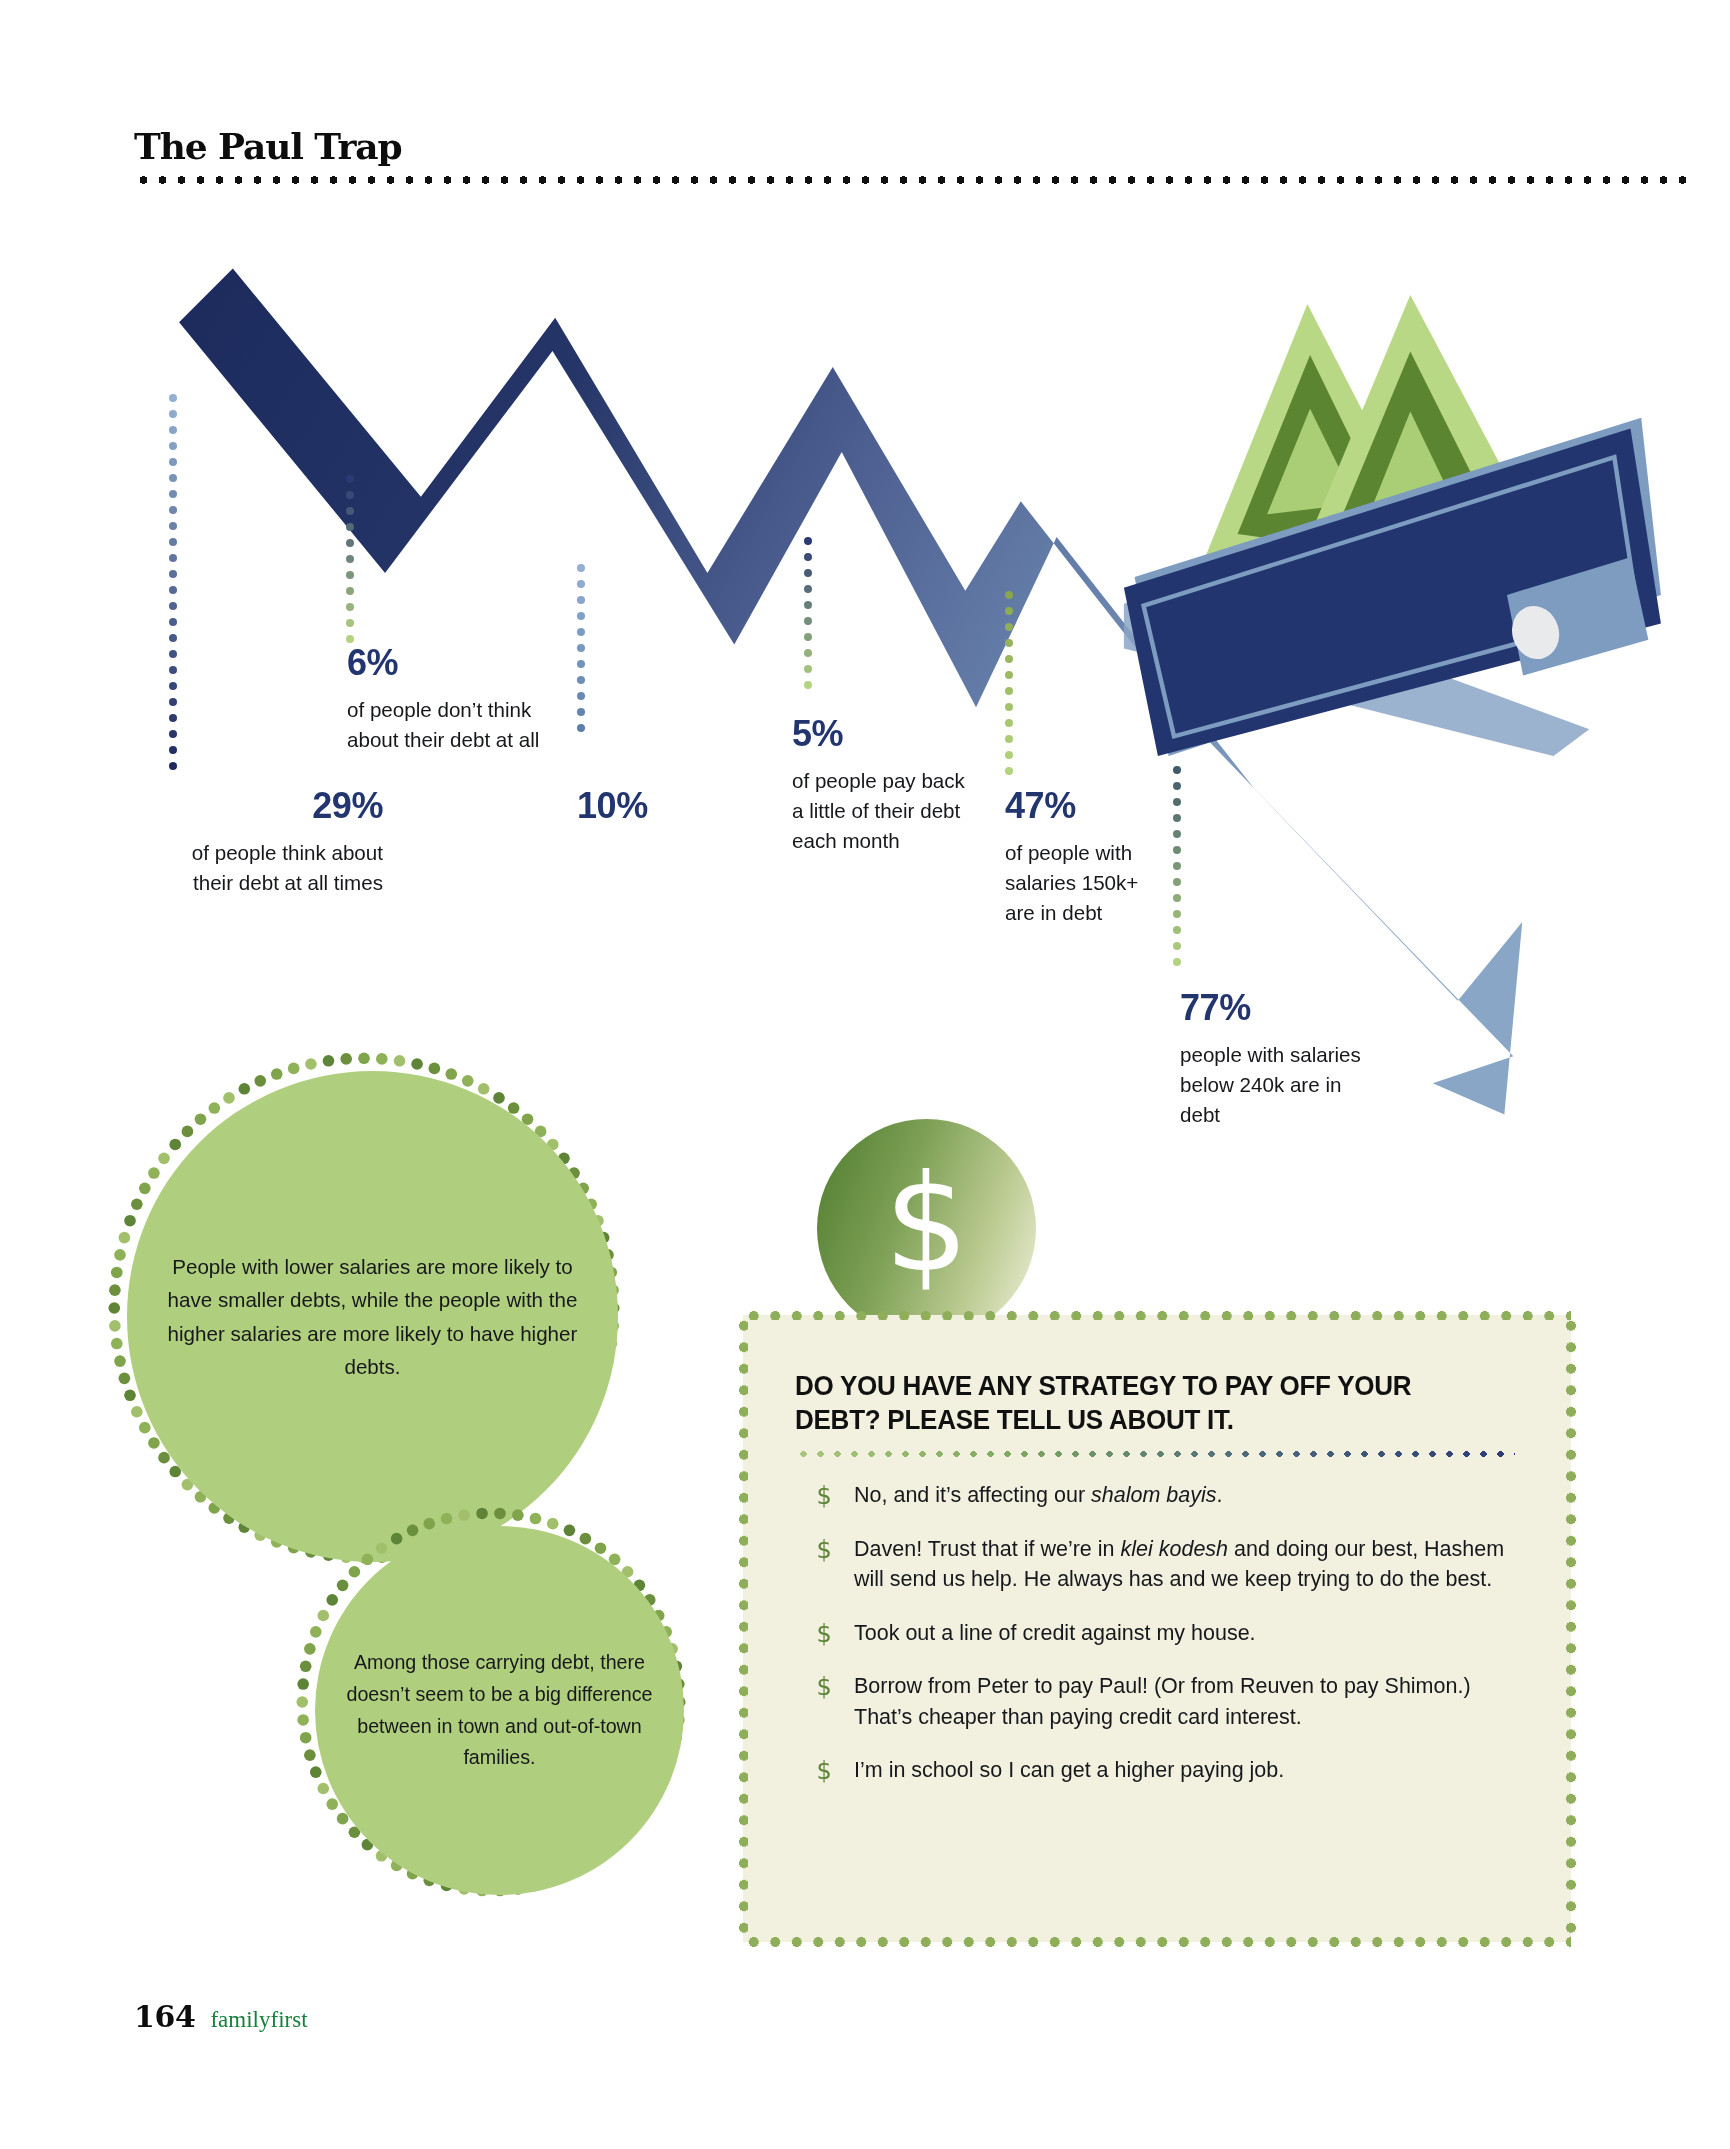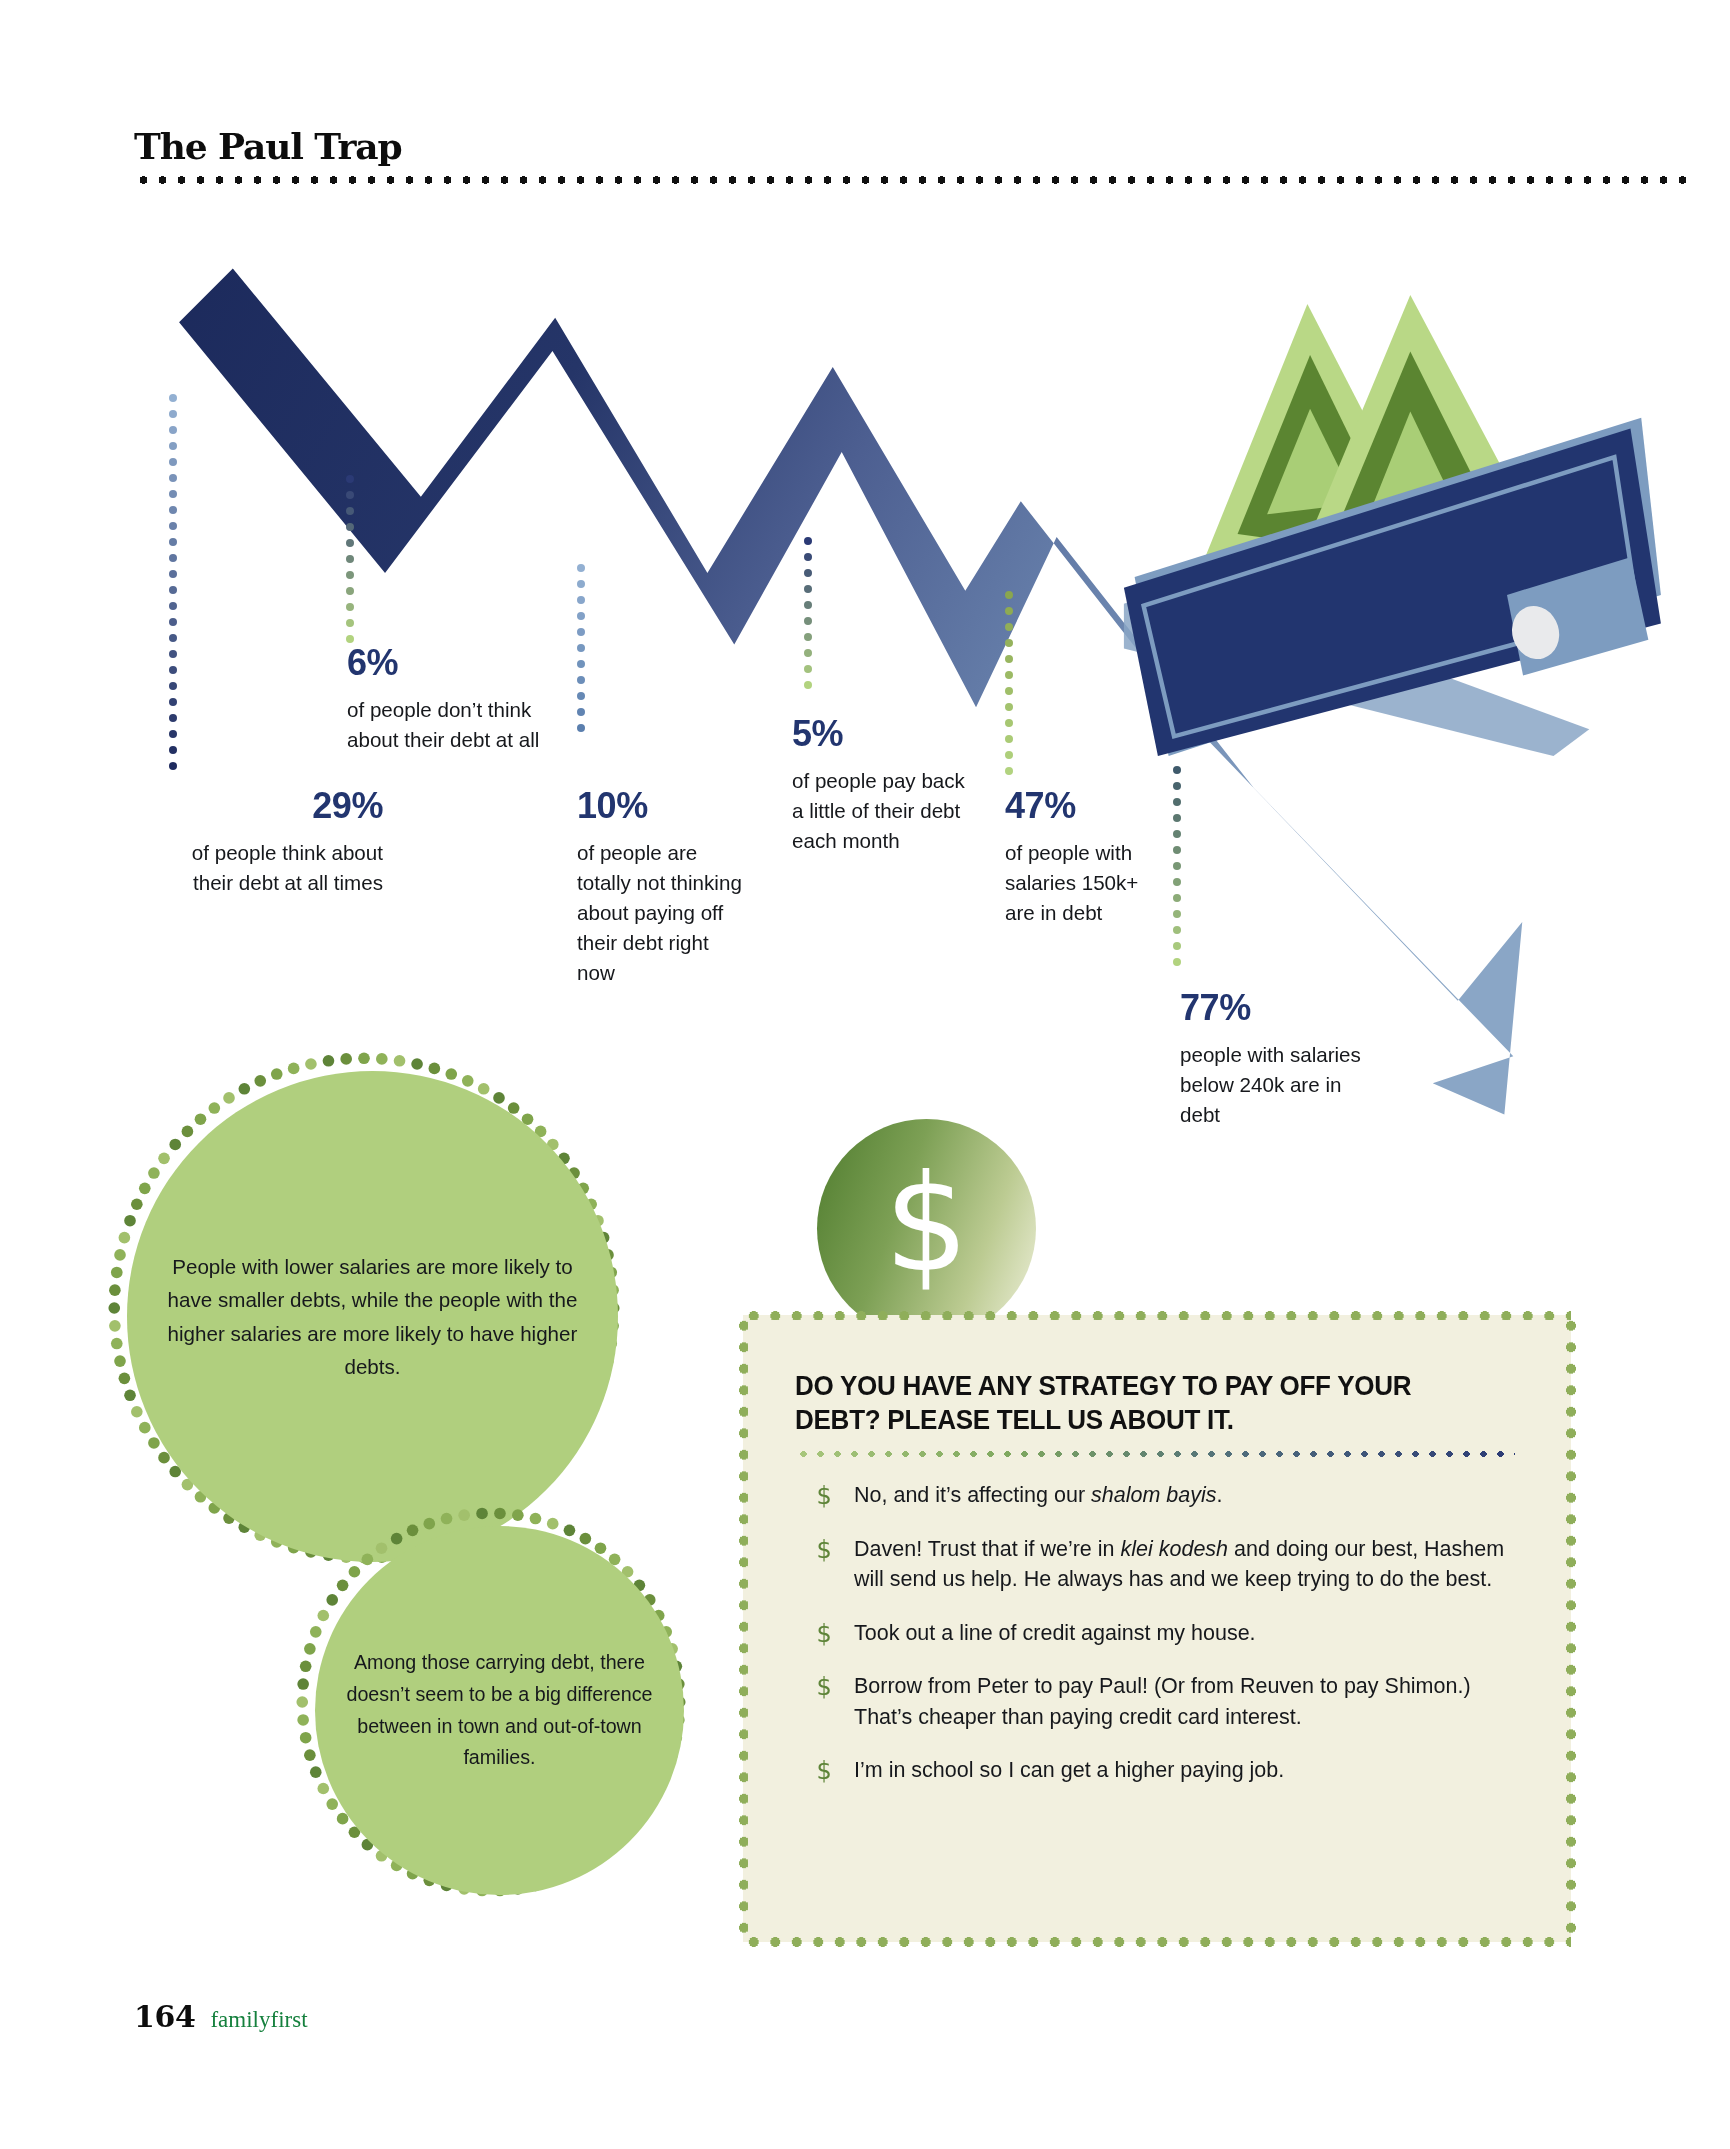--- a/index.html
+++ b/index.html
@@ -288,21 +288,20 @@
     <div class="cap">of people think about their debt at all times</div>
   </div>
 
   <div class="stat" style="left:347px; top:645px; width:193px;">
     <div class="pct">6%</div>
     <div class="cap">of people don’t think about their debt at all</div>
   </div>
 
   <div class="stat" style="left:577px; top:788px; width:166px;">
     <div class="pct">10%</div>
-    <div class="cap">of people are totally not thinking about paying off their debt right now</div>
   </div>
 
   <div class="stat" style="left:792px; top:716px; width:188px;">
     <div class="pct">5%</div>
     <div class="cap">of people pay back a little of their debt each month</div>
   </div>
 
   <div class="stat" style="left:1005px; top:788px; width:157px;">
     <div class="pct">47%</div>
     <div class="cap">of people with salaries 150k+ are in debt</div>

